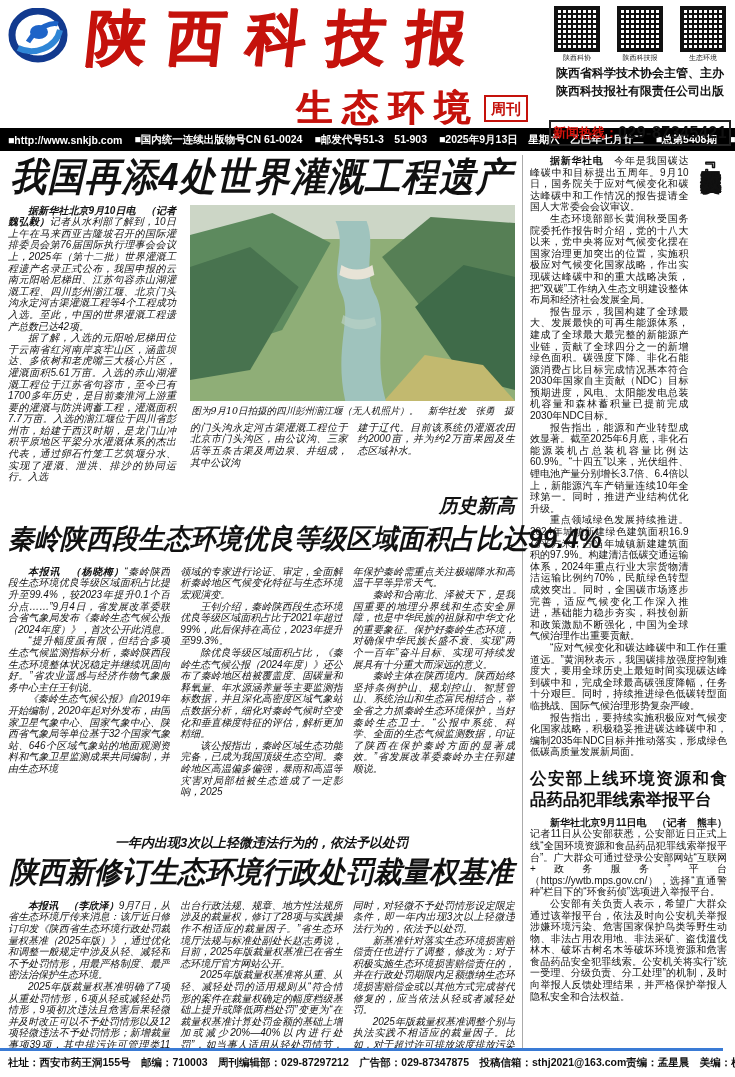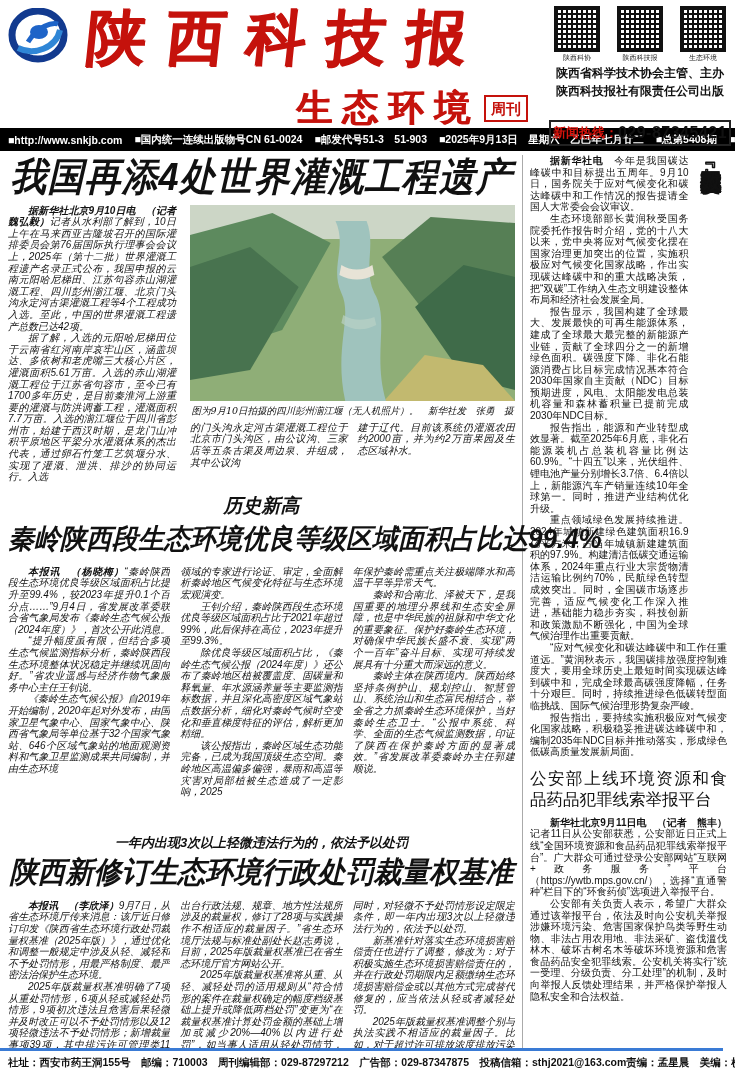--- a/index.html
+++ b/index.html
@@ -49,35 +49,35 @@
   .a1-cola { width:168px; flex:none; }
   .a1-photo-wrap { flex:1; }
   .a1-photo { width:100%; height:196px; display:block; }
   .a1-caption { font-family:"DejaVu Serif", serif; font-size:9.5px; line-height:1.4; margin:3px 0 5px; text-align:center; }
   .a1-row2 { display:flex; gap:10px; }
   .a1-row2 > p { flex:1; }
   .art { margin-bottom:10px;font-style:italic; }
 
   
   .kicker { text-align:center; font-weight:bold; }
-  .a2-kicker { font-size:19px; margin-top:6px; }
+  .a2-kicker { font-size:19px; margin-top:6px;text-align:right; }
   .a2-headline { font-size:26px; font-weight:900; text-align:center; white-space:nowrap; margin:3px 0 9px; transform:scaleY(1.05); }
   .cols { display:flex; gap:10px; }
   .cols > div { flex:1; overflow:hidden; }
   .a3-kicker { font-size:13px; margin-top:4px; }
   .a3-headline { font-size:28px; font-weight:900; text-align:center; white-space:nowrap; margin:2px 0 8px; transform:scaleY(1.05); }
   .a2 .cols { height:258px; }
   .a3 .cols { height:212px; }
 
   
   .r1 { overflow:hidden; }
   .r1-vert { float:right; writing-mode:vertical-rl; font-size:21px; font-weight:900; line-height:1.55;
              height:472px; margin-left:6px; letter-spacing:0px; text-align:justify; }
   
-  .r2-headline { font-size:16.5px; font-weight:400; line-height:1.3; text-align:justify; margin:10px 0 6px; }
+  .r2-headline { font-size:16.5px; font-weight:700; line-height:1.3; text-align:justify; margin:10px 0 6px; }
 
   
   .footer { position:absolute; left:0; right:12px; bottom:0; background:#fff; border-top:3px solid #3a7bd5;
             display:flex; justify-content:space-between; padding:5px 8px 7px; font-size:10.5px; font-weight:bold; white-space:nowrap; }
 </style>
 </head>
 <body>
 
 <div class="page">
 

